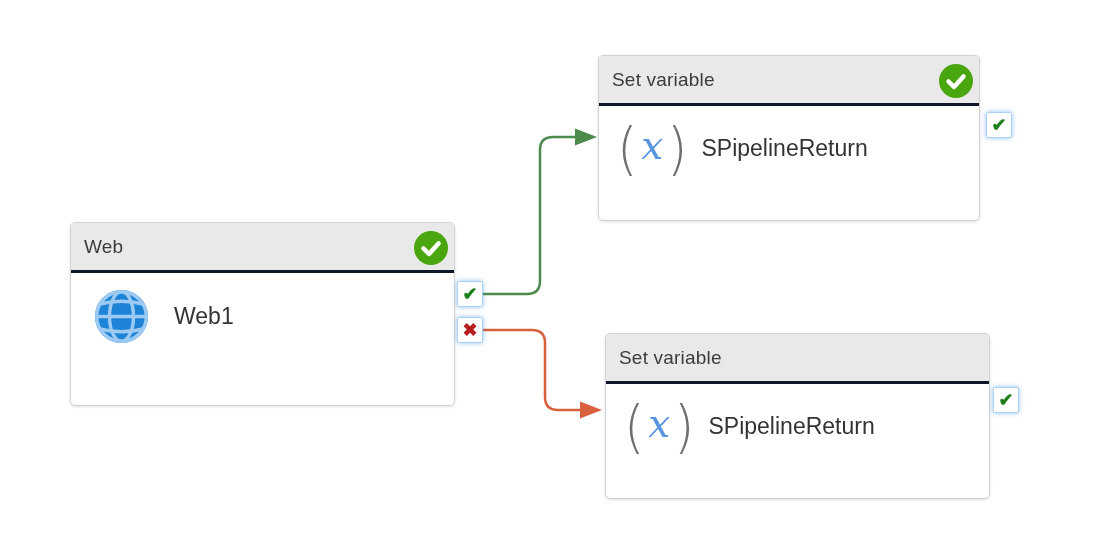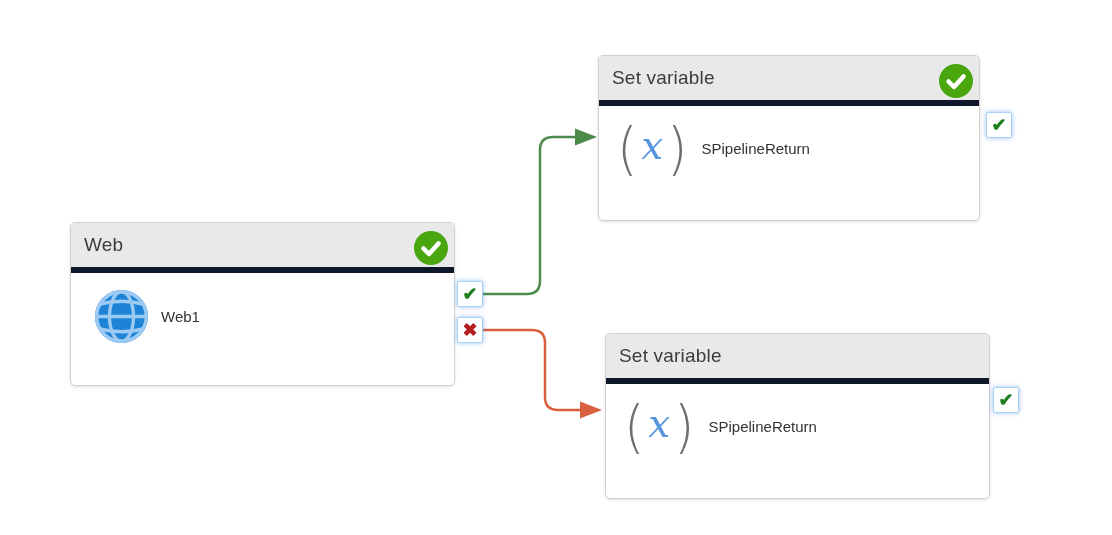--- a/index.html
+++ b/index.html
@@ -9,31 +9,31 @@
   }
   svg.connectors { position:absolute; left:0; top:0; width:1112px; height:535px; }
 
   .node {
     position:absolute; box-sizing:border-box; background:#ffffff;
     border:1px solid #d2d2d2; border-radius:5px;
     box-shadow:0 1px 3px rgba(0,0,0,.12);
   }
   .node-header {
     position:relative; height:50px; background:#e9e9e9;
-    border-bottom:6px solid #0f172a; border-radius:4px 4px 0 0;
+    border-bottom:3px solid #0f172a; border-radius:4px 4px 0 0;
     display:flex; align-items:center; padding-left:13px; box-sizing:border-box;
   }
   .node-type { font-size:19px; color:#3c3c3c; letter-spacing:.2px; }
   .status-badge { position:absolute; right:6px; top:8px; width:34px; height:34px; }
 
   .node-body { display:flex; align-items:center; padding-top:15px; }
   .node-body.web { padding-left:22px; }
   .node-body.setvar { padding-left:17px; padding-top:13px; }
-  .node-name { font-size:15px; color:#333333; }
-  .node-body.web .node-name { margin-left:11px; }
+  .node-name { font-size:23px; color:#333333; }
+  .node-body.web .node-name { margin-left:24px; }
   .node-body.setvar .node-name { margin-left:13px; }
 
   .globe-wrap { width:57px; height:57px; display:block; }
 
   .var-icon { display:flex; align-items:center; line-height:1; }
   .var-paren {
     font-family:"DejaVu Sans", sans-serif; font-weight:200; font-size:57px;
     color:#6e6e6e; transform:scaleX(.92); line-height:58px;
   }
   .var-x {
@@ -56,21 +56,21 @@
 
 <div class="canvas">
 
   <svg class="connectors">
     <path d="M 483 294 H 527 Q 540 294 540 281 V 150 Q 540 137 553 137 H 575" fill="none" stroke-width="2.5" stroke="#4c8b4c"></path>
     <polygon points="575,128.5 575,145.5 597,137" fill="#4c8b4c"></polygon>
     <path d="M 483 330 H 532 Q 545 330 545 343 V 397 Q 545 410 558 410 H 580" fill="none" stroke-width="2.5" stroke="#d9603e"></path>
     <polygon points="580,401.5 580,418.5 602,410" fill="#d9603e"></polygon>
   </svg>
 
-  <div class="node" style="left:70px; top:222px; width:385px; height:164px;">
+  <div class="node" style="left:70px; top:222px; width:385px; height:184px;">
     <div class="node-header">
       <span class="node-type">Web</span>
       <svg class="status-badge" viewBox="0 0 34 34">
         <circle cx="17" cy="17" r="17" fill="#4aa60e"></circle>
         <path d="M9.5 17.5 L15 23 L24.5 12.5" fill="none" stroke="#ffffff" stroke-width="4.5" stroke-linecap="round" stroke-linejoin="round"></path>
       </svg>
     </div>
     <div class="node-body web">
       <svg class="globe-wrap" viewBox="0 0 57 57">
         <circle cx="28.5" cy="28.5" r="26.5" fill="#1d83d6"></circle>

